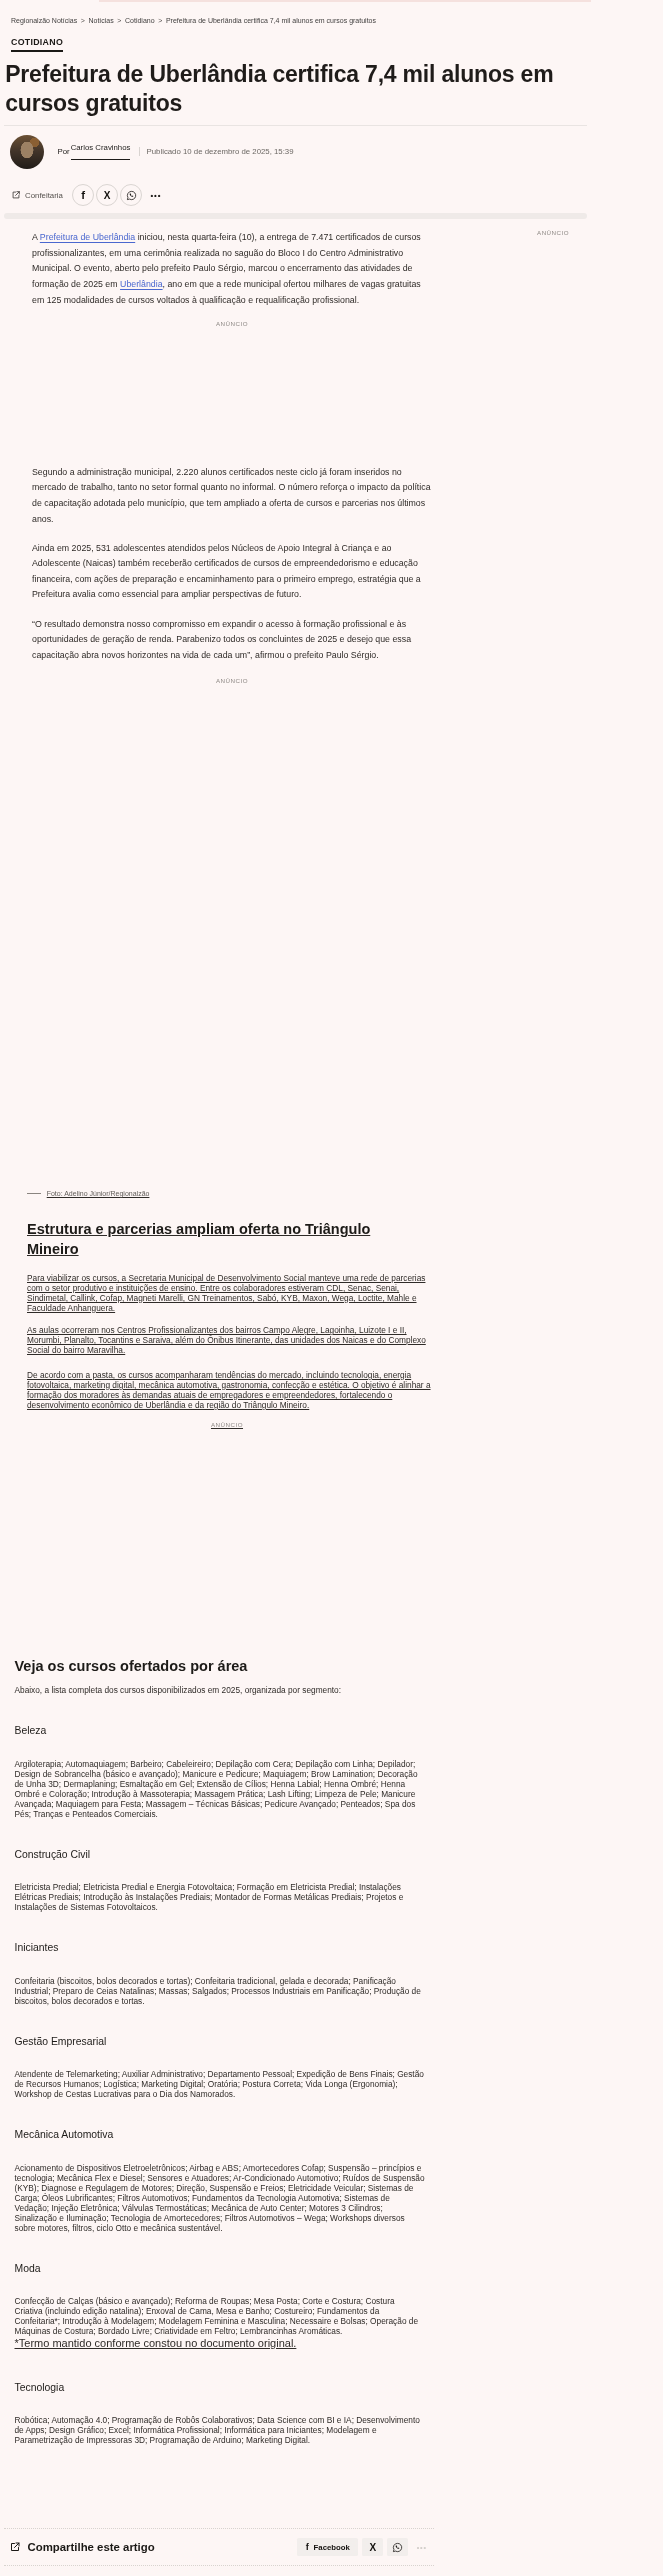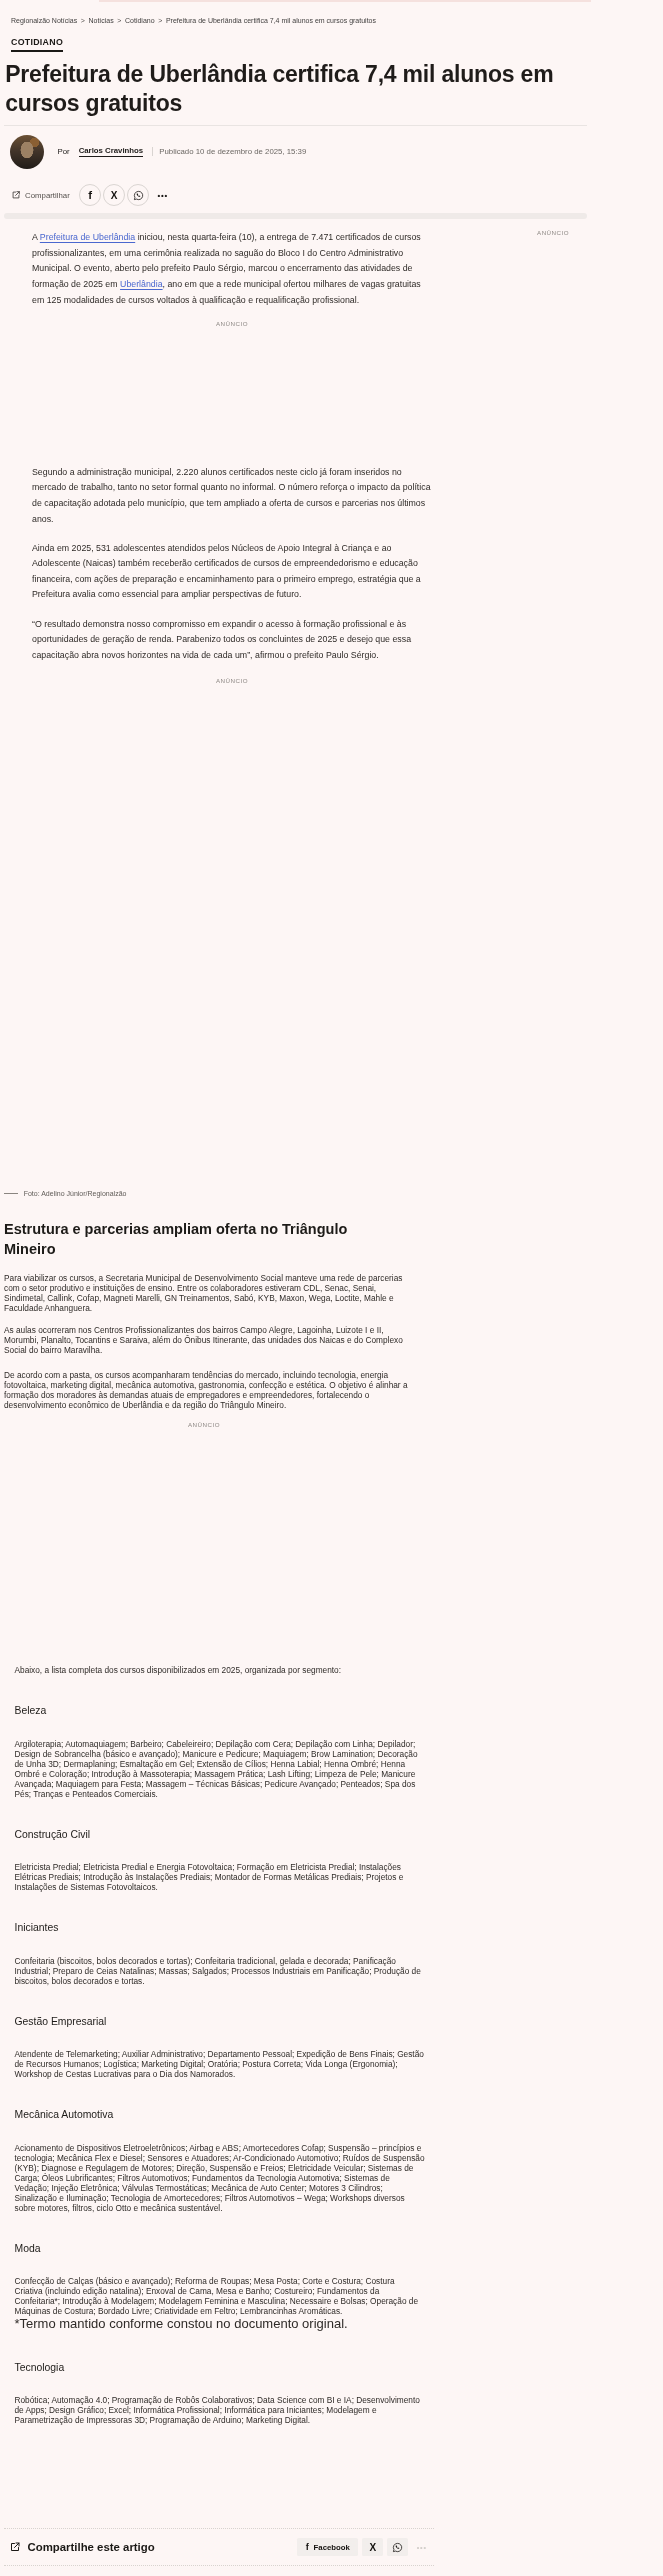--- a/index.html
+++ b/index.html
@@ -19,21 +19,21 @@
 
   
   .byline { display:flex; align-items:center; margin:8.3px 0 0 10px; }
   .avatar { width:34px; height:34px; border-radius:50%; flex:0 0 34px;
     background-image:
       radial-gradient(ellipse 11px 14px at 50% 44%, #9c8164 0 58%, rgba(0,0,0,0) 60%),
       radial-gradient(circle 4.7px at 72% 22%, #8a5f33 0 100%, rgba(0,0,0,0) 100%),
       linear-gradient(180deg,#6b5034 0%,#43352a 45%,#201c18 100%);
   }
   .byline-text { margin-left:13.5px; font-size:7.8px; color:#1d1b19; display:flex; align-items:center;text-align:right; }
-  .byline-author { font-weight:700; margin-left:9px; border-bottom:0.8px solid #1d1b19; padding-bottom:1px; color:#1d1b19; text-decoration:none; }
+  .byline-author { font-weight:400; margin-left:1px; border-bottom:0.8px solid #1d1b19; padding-bottom:7px; color:#1d1b19; text-decoration:none; }
   .byline-sep { display:inline-block; width:0.5px; height:9.3px; background:#d9d4d1; margin:0 7.3px 0 8.3px; }
   .byline-date { color:#6c6864; }
 
   
   .share-row { display:flex; align-items:center; margin:15.6px 0 0 11px; height:22px; }
   .share-label { display:flex; align-items:center; font-size:7.8px; color:#55514d; margin-right:9.3px; }
   .share-label svg { margin-right:4.1px; }
   .share-circle { width:22px; height:22px; border:0.5px solid #dad5d2; border-radius:50%; display:flex; align-items:center; justify-content:center; margin-right:2.1px; background:transparent; cursor:pointer; }
   .fb-glyph { font-size:11.4px; font-weight:800; color:#14120f; transform:translateY(-0.5px); }
   .x-glyph { font-size:10px; font-weight:800; color:#14120f; }
@@ -42,31 +42,31 @@
   .collapsed-ad-band { height:6.2px; border-radius:3.1px; background:#efeae8; margin:6.2px 4.1px 0 4.1px; }
 
   
   .article { margin-left:32px; width:400px; }
   .article p.body-p { font-size:8.8px; line-height:15.6px; color:#2f2b28; width:400px; }
   .article a.inline-link { color:#4a67cf; text-decoration:underline; text-underline-offset:1.6px; text-decoration-thickness:0.5px; }
   .anuncio-center { width:400px; text-align:center; font-size:6.2px; letter-spacing:0.5px; color:#8d8884; line-height:7.3px; }
   .rail-anuncio { position:absolute; left:537px; top:229px; font-size:6.2px; letter-spacing:0.5px; color:#8d8884; }
   .ad-slot { width:400px; }.mt22{margin-top:11.4px}.mt26{margin-top:13.5px}.mt28{margin-top:14.5px}
 
-  .photo-block { position:absolute; top:1189px; left:4px; width:410px; }
+  .photo-block { position:absolute; top:1189px; left:27px; width:410px;text-decoration:underline; }
   .figcaption { display:flex; align-items:center; font-size:7px; color:#5f5b57; line-height:9.3px; }
   .cap-dash { display:inline-block; width:13.5px; height:1px; background:#8a8580; margin-right:6.2px; }
   h2.sub-head { margin-top:21px; font-size:14.5px; line-height:20px; font-weight:800; color:#1d1b18; width:363px; }
 
   .courses-block { position:absolute; top:1656px; left:14.5px; width:415px; }
   .courses-block h2.sub-head { margin-top:0; width:394px; }
   .courses-block p.body-p { width:410px; }
   h3.area-head { margin-top:29px; font-size:10.4px; line-height:13.5px; font-weight:400; color:#1d1b18; }
   .area-items { margin-top:21px; }
-  .footnote-line { font-size:13px; line-height:15.6px; color:#2f2b28; }
+  .footnote-line { font-size:11px; line-height:15.6px; color:#2f2b28;text-decoration:underline; }
 
   
   .footer-share { position:absolute; top:2528px; left:4.1px; width:430px; background:#fdf6f5; z-index:3;
     border-top:1px dotted #d8d3cf; border-bottom:1px dotted #d8d3cf; padding:8.8px 7.3px 8.3px 5.2px;
     display:flex; align-items:center; justify-content:space-between; }
   .footer-share-label { display:flex; align-items:center; font-size:11.4px; font-weight:700; color:#1b1916; }
   .footer-share-label svg { margin-right:6.2px; }
   .footer-btns { display:flex; align-items:center; }
   .pill-btn { display:flex; align-items:center; justify-content:center; height:18.7px; background:#f2eeec; border:none; border-radius:1.6px; cursor:pointer; margin-left:4.1px; }
   .pill-fb { padding:0 8.3px; font-size:7.8px; font-weight:700; color:#14120f; }
@@ -102,21 +102,21 @@
     </div>
   </div>
 
   <div class="share-row">
     <span class="share-label">
       <svg width="10" height="10" viewBox="0 0 24 24" fill="none" stroke="#3f3b38" stroke-width="2" stroke-linecap="round" stroke-linejoin="round">
           <path d="M19 13v6H5V5h6"></path>
           <path d="M14 4h6v6"></path>
           <path d="M20 4l-9 9"></path>
         </svg>
-      <span>Compartilhar</span>
+      <span>Confeitaria</span>
     </span>
     <button class="share-circle">
         <span class="fb-glyph">f</span>
       </button>
     <button class="share-circle">
         <span class="x-glyph">X</span>
       </button>
     <button class="share-circle">
       <svg width="11" height="11" viewBox="0 0 24 24">
           <path d="M12 3a9 9 0 0 0-7.8 13.5L3 21l4.7-1.2A9 9 0 1 0 12 3z" fill="none" stroke="#14120f" stroke-width="1.7"></path>
@@ -149,20 +149,21 @@
       <span>Foto: Adelino Júnior/Regionalzão</span>
     </div>
     <h2 class="sub-head">Estrutura e parcerias ampliam oferta no Triângulo Mineiro</h2>
     <p class="body-p mt26">Para viabilizar os cursos, a Secretaria Municipal de Desenvolvimento Social manteve uma rede de parcerias com o setor produtivo e instituições de ensino. Entre os colaboradores estiveram CDL, Senac, Senai, Sindimetal, Callink, Cofap, Magneti Marelli, GN Treinamentos, Sabó, KYB, Maxon, Wega, Loctite, Mahle e Faculdade Anhanguera.</p>
     <p class="body-p" style="margin-top:12.4px">As aulas ocorreram nos Centros Profissionalizantes dos bairros Campo Alegre, Lagoinha, Luizote I e II, Morumbi, Planalto, Tocantins e Saraiva, além do Ônibus Itinerante, das unidades dos Naicas e do Complexo Social do bairro Maravilha.</p>
     <p class="body-p mt28">De acordo com a pasta, os cursos acompanharam tendências do mercado, incluindo tecnologia, energia fotovoltaica, marketing digital, mecânica automotiva, gastronomia, confecção e estética. O objetivo é alinhar a formação dos moradores às demandas atuais de empregadores e empreendedores, fortalecendo o desenvolvimento econômico de Uberlândia e da região do Triângulo Mineiro.</p>
     <div class="anuncio-center mt22">ANÚNCIO</div>
   </div>
 
   <div class="courses-block">
+    <h2 class="sub-head">Veja os cursos ofertados por área</h2>
     <p class="body-p" style="margin-top:9.3px">Abaixo, a lista completa dos cursos disponibilizados em 2025, organizada por segmento:</p>
 
     <h3 class="area-head">Beleza</h3>
     <p class="body-p area-items">Argiloterapia; Automaquiagem; Barbeiro; Cabeleireiro; Depilação com Cera; Depilação com Linha; Depilador; Design de Sobrancelha (básico e avançado); Manicure e Pedicure; Maquiagem; Brow Lamination; Decoração de Unha 3D; Dermaplaning; Esmaltação em Gel; Extensão de Cílios; Henna Labial; Henna Ombré; Henna Ombré e Coloração; Introdução à Massoterapia; Massagem Prática; Lash Lifting; Limpeza de Pele; Manicure Avançada; Maquiagem para Festa; Massagem – Técnicas Básicas; Pedicure Avançado; Penteados; Spa dos Pés; Tranças e Penteados Comerciais.</p>
 
     <h3 class="area-head">Construção Civil</h3>
     <p class="body-p area-items">Eletricista Predial; Eletricista Predial e Energia Fotovoltaica; Formação em Eletricista Predial; Instalações Elétricas Prediais; Introdução às Instalações Prediais; Montador de Formas Metálicas Prediais; Projetos e Instalações de Sistemas Fotovoltaicos.</p>
 
     <h3 class="area-head">Iniciantes</h3>
     <p class="body-p area-items">Confeitaria (biscoitos, bolos decorados e tortas); Confeitaria tradicional, gelada e decorada; Panificação Industrial; Preparo de Ceias Natalinas; Massas; Salgados; Processos Industriais em Panificação; Produção de biscoitos, bolos decorados e tortas.</p>

